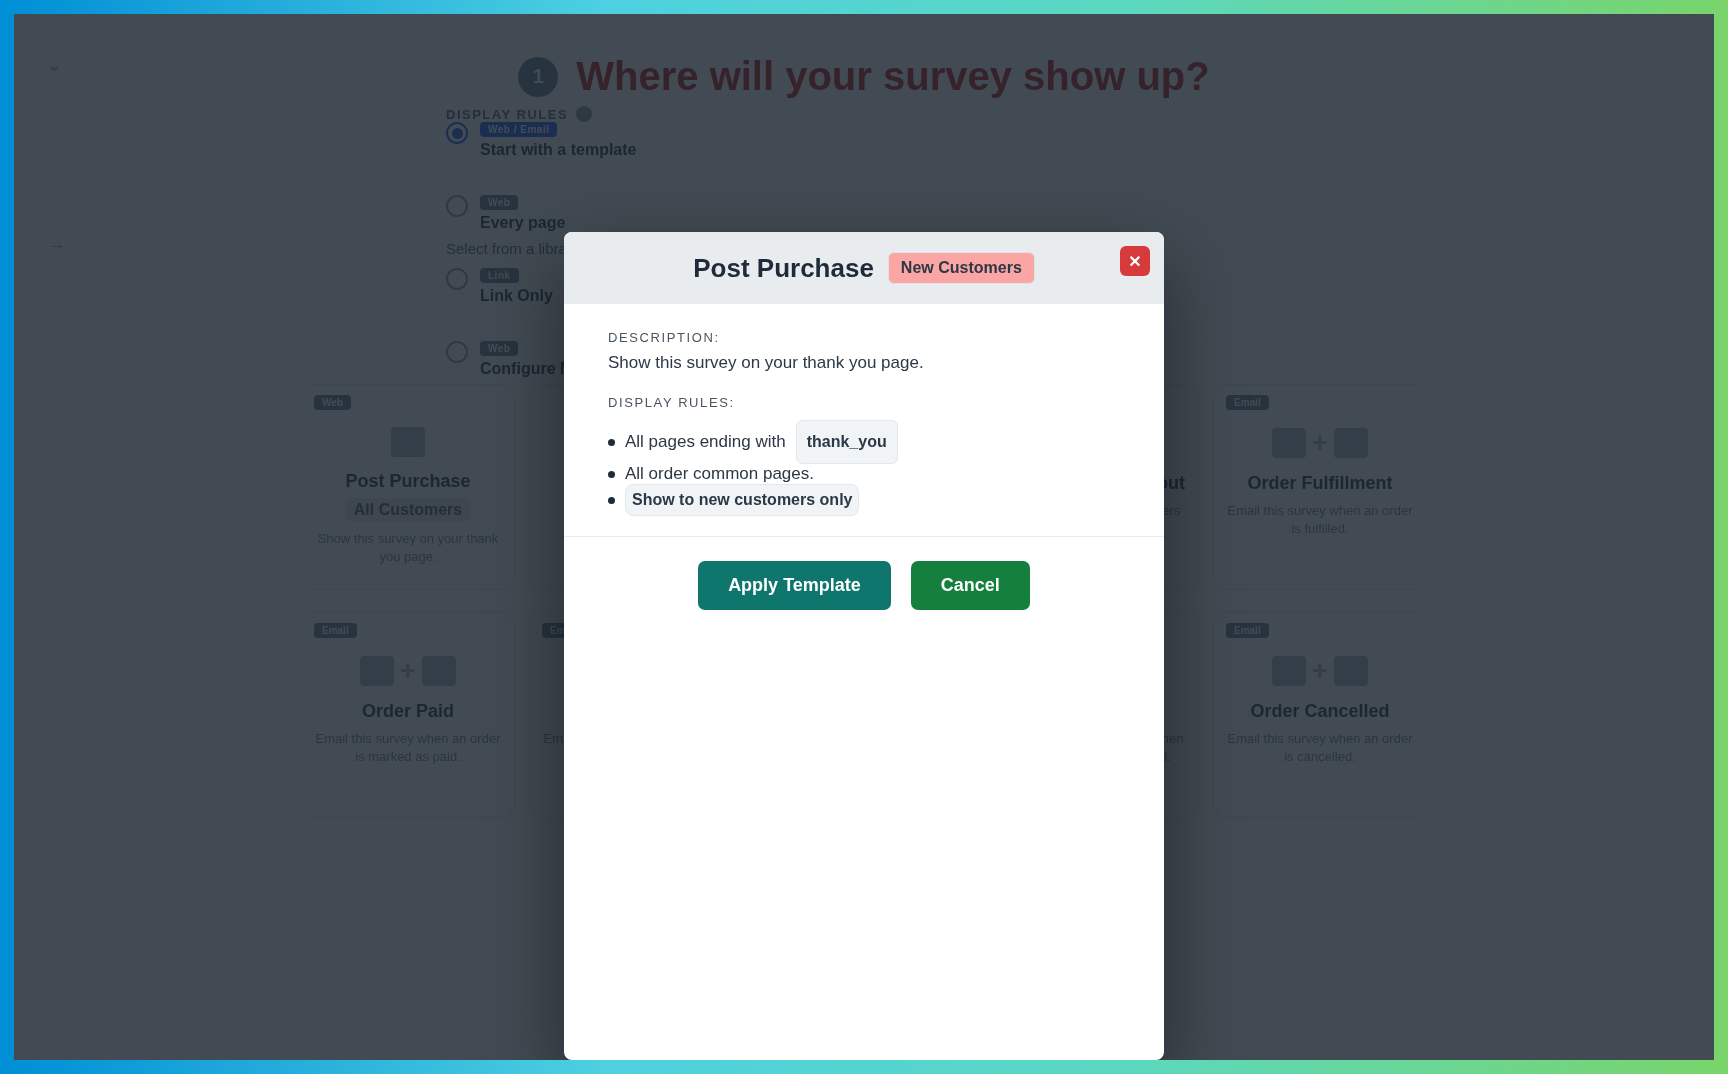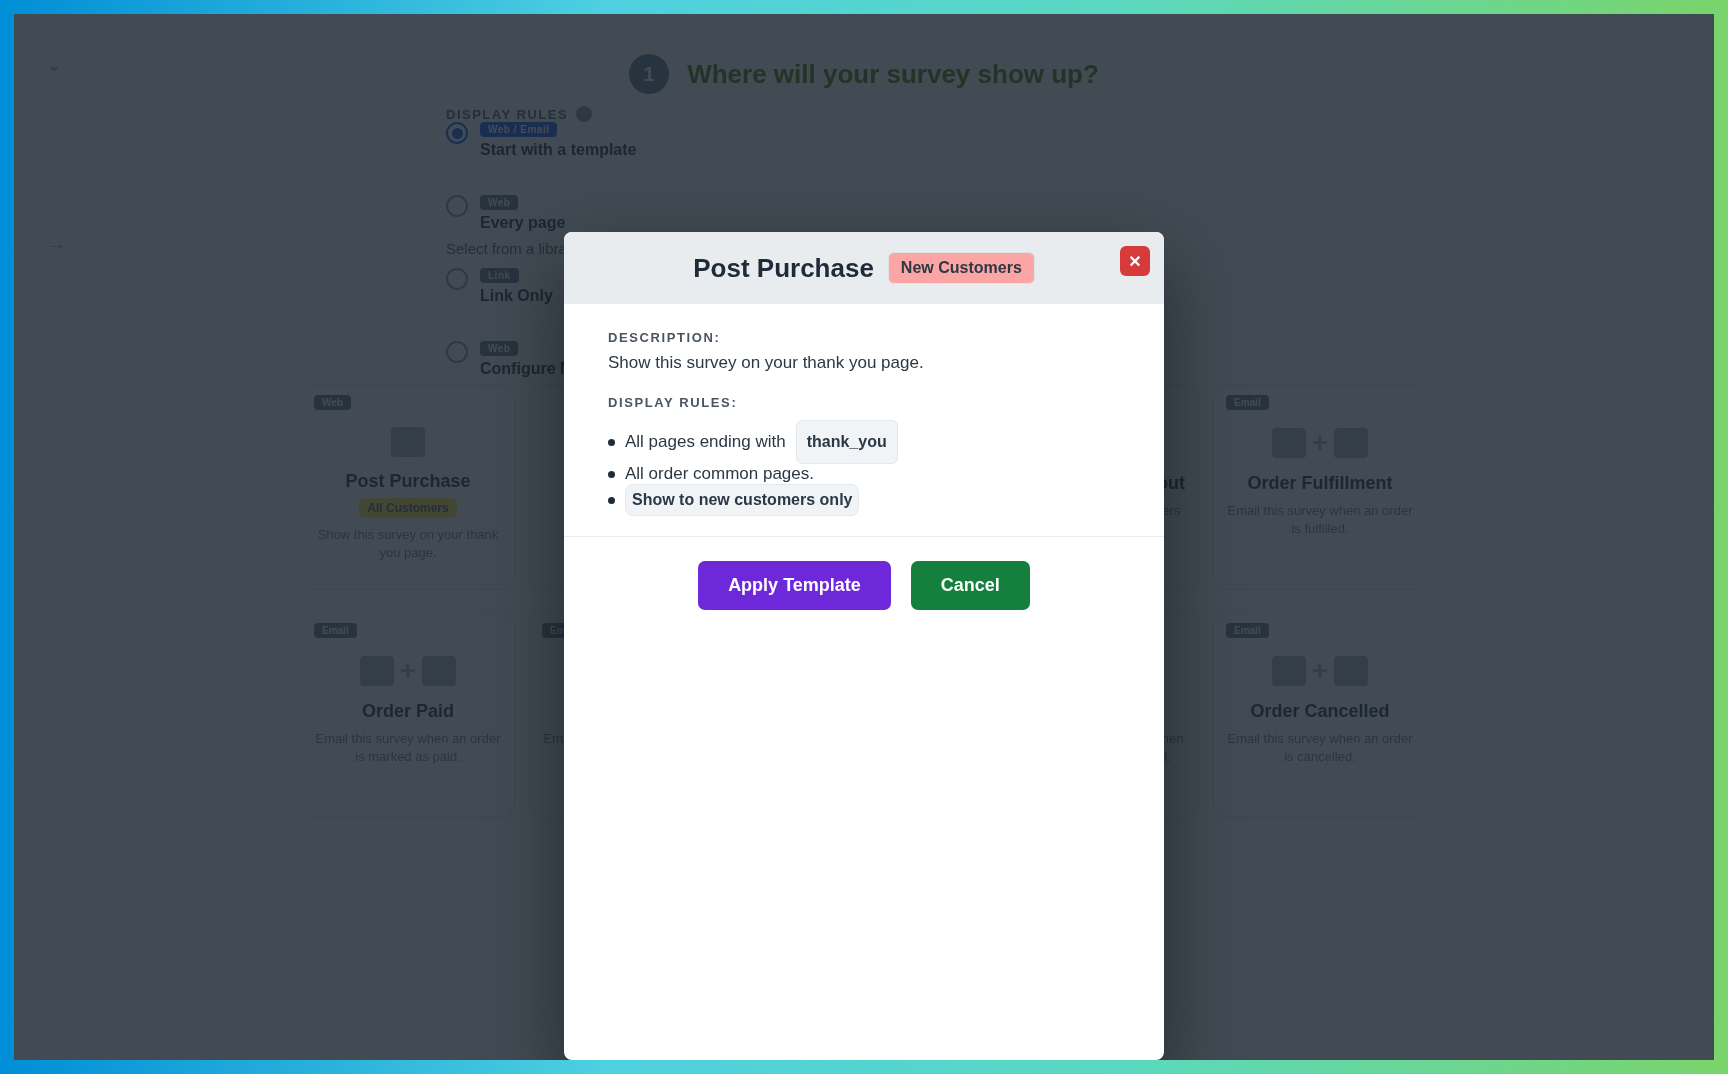--- a/index.html
+++ b/index.html
@@ -14,65 +14,65 @@
   }
   .backdrop {
     position: absolute; inset: 0; background: rgba(25,35,45,0.82); z-index: 5;
   }
   
   .bg-page { position: absolute; inset: 0; color: #2b3846; }
   .left-chevron { position:absolute; top:38px; left:32px; color:#9aa7b2; font-size:20px; }
   .left-arrow { position:absolute; top:218px; left:32px; color:#9aa7b2; font-size:20px; }
   .step-row { position:absolute; top:40px; left:0; right:0; display:flex; align-items:center; justify-content:center; gap:18px; }
   .step-badge { width:40px; height:40px; border-radius:50%; background:#6c7b89; color:#fff; display:flex; align-items:center; justify-content:center; font-weight:700; font-size:20px; }
-  .step-title { font-size:26px; font-weight:800; color:#4d7c0f; }
+  .step-title { font-size:40px; font-weight:800; color:#b91c1c; }
   .rules-panel { position:absolute; top:92px; left:432px; width:744px; }
   .rules-label { font-size:13px; font-weight:800; letter-spacing:1.5px; color:#556270; display:flex; align-items:center; gap:8px; }
   .rules-label .info { width:16px; height:16px; border-radius:50%; background:#8f9aa5; display:inline-block; }
   .radio-row { display:flex; gap:36px; align-items:flex-start;flex-direction:column; }
   .radio-opt { display:flex; gap:12px; align-items:flex-start; }
   .radio { width:22px; height:22px; border:2px solid #8f9aa5; border-radius:50%; flex-shrink:0; display:flex; align-items:center; justify-content:center; }
   .radio.selected { border-color:#2662f0; }
   .radio.selected::after { content:""; width:11px; height:11px; background:#2662f0; border-radius:50%; }
   .radio-stack { display:flex; flex-direction:column; gap:4px; }
   .pill { font-size:10px; font-weight:700; padding:2px 8px; border-radius:4px; background:#6c7b89; color:#fff; align-self:flex-start; letter-spacing:0.5px; }
   .pill.blue { background:#2662f0; }
   .radio-text { font-weight:700; color:#2b3846; font-size:16px; }
   .sub-desc { position:absolute; top:224px; left:432px; width:744px; color:#556270; font-size:15px; line-height:1.5; }
   .categories { position:absolute; top:332px; left:50%; transform:translateX(-50%); font-size:16px; font-weight:700; color:#2b3846; display:flex; gap:30px; }
   .grid { position:absolute; top:370px; left:50%; transform:translateX(-50%); display:grid; grid-template-columns: repeat(5, 214px); grid-auto-rows:206px; gap:14px; }
   .card { border:1px solid #e2e8ee; border-radius:12px; background:#fff; display:flex; flex-direction:column; align-items:center; padding:16px 12px; text-align:center; position:relative; }
   .card .tag { position:absolute; top:10px; left:12px; background:#6c7b89; color:#fff; font-size:10px; font-weight:700; padding:2px 8px; border-radius:4px; }
   .card .icons { margin-top:26px; color:#a9b5c0; font-size:28px; font-weight:700; display:flex; gap:6px; align-items:center;}
   .card .glyph { width:34px; height:30px; background:#a9b5c0; border-radius:4px; display:inline-block;}
   .card h3 { font-size:18px; font-weight:800; margin-top:14px; color:#2b3846; }
-  .card .chip { margin-top:6px; background:#fde047; border-radius:6px; font-size:12px; padding:3px 8px; font-weight:600; color:#556270;}
+  .card .chip { margin-top:6px; background:#e5e5e5; border-radius:6px; font-size:16px; padding:3px 8px; font-weight:600; color:#556270;}
   .card p { margin-top:8px; font-size:13px; color:#7b8794; line-height:1.35; }
   .grid2 { top:598px; }
 
   
   .modal-wrap { position:absolute; inset:0; z-index:10; display:flex; justify-content:center; padding-top:218px; pointer-events:none; }
   .modal { width:600px; background:#fff; border-radius:8px; box-shadow:0 30px 80px rgba(0,0,0,0.45); pointer-events:auto; position:relative; overflow:visible; }
   .modal-header { background:#e8ecef; border-radius:8px 8px 0 0; padding:20px 28px; display:flex; align-items:center; justify-content:center; gap:14px; }
   .modal-title { font-size:26px; font-weight:800; color:#1f2b38; }
   .modal-badge { background:#fca5a5; border:1px solid #dde3e8; border-radius:6px; padding:6px 12px; font-weight:700; font-size:16px; color:#2b3846; }
   .close-btn { position:absolute; top:14px; right:-14px; transform:translateX(0); width:30px; height:30px; background:#d63a3a; border-radius:6px; color:#fff; display:flex; align-items:center; justify-content:center; font-weight:900; font-size:16px; cursor:pointer;}
   .close-btn { right:14px; }
   .modal-body { padding:26px 44px 20px 44px; color:#1f2b38; }
-  .section-h { font-size:13px; font-weight:700; letter-spacing:1.6px; color:#4a5560; }
+  .section-h { font-size:13px; font-weight:400; letter-spacing:1.6px; color:#4a5560; }
   .desc-text { margin-top:8px; font-size:17px; color:#2b3846; }
   .rules-h { margin-top:22px; }
   ul.rules-list { list-style:none; margin-top:10px; display:flex; flex-direction:column; gap:0; }
   ul.rules-list li { display:flex; align-items:center; gap:10px; font-size:17px; color:#2b3846; }
   ul.rules-list li::before { content:""; width:7px; height:7px; background:#1f2b38; border-radius:50%; flex-shrink:0; }
   .code-chip { background:#f1f4f6; border:1px solid #e2e8ee; border-radius:6px; padding:12px 10px; font-weight:700; font-family:inherit; font-size:16px; }
   .pill-chip { background:#f1f4f6; border:1px solid #e2e8ee; border-radius:8px; padding:6px 6px; font-weight:700; font-size:16px; }
   .modal-footer { border-top:1px solid #e7ecef; padding:24px; display:flex; justify-content:center; gap:20px; }
   .btn { border:none; border-radius:7px; padding:14px 30px; font-size:18px; font-weight:700; cursor:pointer; }
-  .btn-primary { background:#6d28d9; color:#fff; }
+  .btn-primary { background:#0f766e; color:#fff; }
   .btn-danger { background:#15803d; color:#fff; }
 </style>
 </head>
 <body>
 
 <div class="outer-frame">
   <div class="app">
 
     <div class="bg-page">
       <div class="left-chevron">⌄</div>

